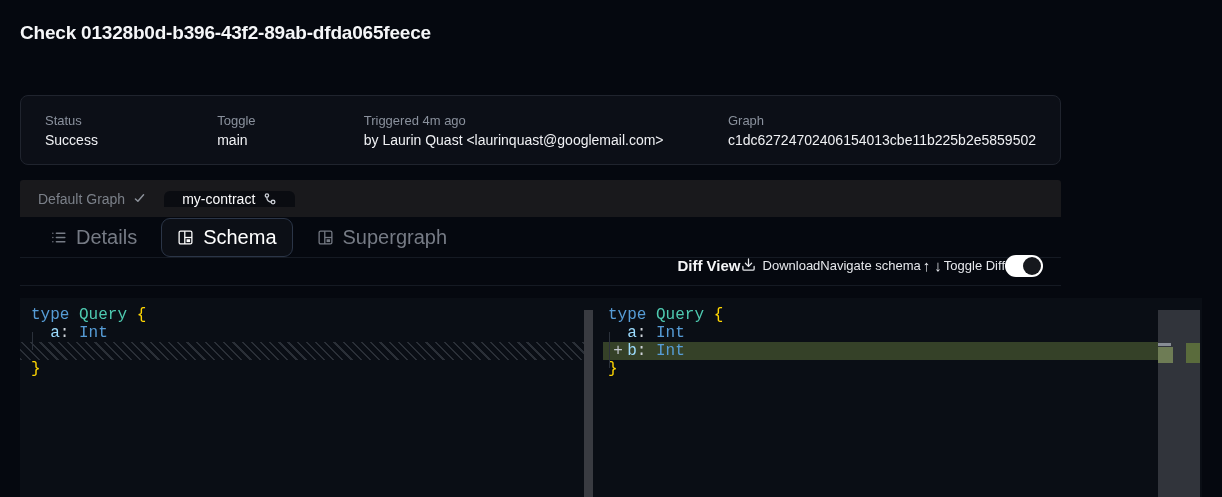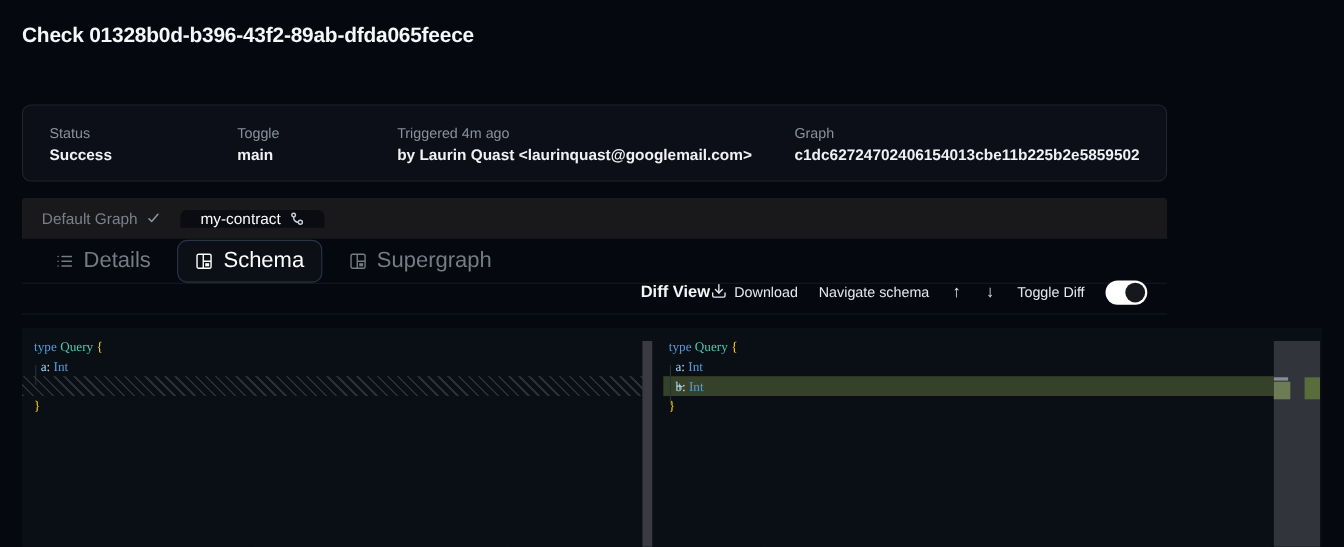--- a/index.html
+++ b/index.html
@@ -14,21 +14,21 @@
 
   
   .overview-card{position:absolute;left:20px;right:20px;top:95px;height:70px;background:#0c0f17;
     border:1px solid #20242e;border-radius:8px;display:flex;align-items:center;padding:0 24px}
   .ov-col{display:flex;flex-direction:column;justify-content:space-between}
   .ov-col:nth-child(1){width:208px}
   .ov-col:nth-child(2){width:177px}
   .ov-col:nth-child(3){width:440px}
   .ov-col:nth-child(4){flex:1}
   .ov-label{font-size:13px;color:#8a919d}
-  .ov-value{margin-top:4px;font-size:14px;font-weight:700;color:#f0f1f4}
+  .ov-value{margin-top:4px;font-size:14px;font-weight:400;color:#f0f1f4}
 
   
   .contract-tabs{position:absolute;left:20px;right:20px;top:180px;height:37px;background:#19191c;
     border-radius:3px 3px 0 0;display:flex;align-items:center}
   .ctab{display:flex;align-items:center;gap:8px;padding:0 18px;font-size:14px;color:#7b8089;cursor:default}
   .ctab.active{background:#0a0c11;color:#fbfbfc;border-radius:6px 6px 0 0}
   .ctab .ticon{display:flex;align-items:center;color:#8d929b}
   .ctab.active .ticon{color:#c9cdd4}
 
   
@@ -36,31 +36,31 @@
     gap:8px;padding-left:14px;border-bottom:1px solid #151a23}
   .vtab{display:flex;align-items:center;gap:9px;padding:7px 15px;font-size:20px;color:#767b85;
     border:1px solid transparent;border-radius:9px;background:transparent}
   .vtab.active{color:#ffffff;border-color:#2b3547;background:#0c0f16}
   .vtab .vicon{display:flex;align-items:center}
 
   
   .diff-header{position:absolute;left:20px;right:20px;top:246px;height:40px;display:flex;align-items:center;
     justify-content:flex-end;padding:0 18px;border-bottom:1px solid #151a23}
   .diff-title{font-size:15px;font-weight:700;color:#f4f5f7}
-  .diff-controls{display:flex;align-items:center;gap:19px;font-size:13px;color:#e6e8ec}
+  .diff-controls{display:flex;align-items:center;font-size:13px;color:#e6e8ec}
   .dl-btn{display:flex;align-items:center;gap:7px;background:none;border:none;color:#e6e8ec;font-size:13px;font-family:inherit}
   .nav-arrow{background:none;border:none;color:#e6e8ec;font-size:15px;line-height:1;font-family:inherit;padding:0 2px}
   .switch{position:relative;width:38px;height:22px;border-radius:11px;background:#3a3f49}
   .switch.on{background:#ffffff}
   .switch .knob{position:absolute;top:2px;left:2px;width:18px;height:18px;border-radius:50%;background:#d8dade;transition:none}
   .switch.on .knob{left:18px;background:#16181d}
 
   
   .diff-editor{position:absolute;left:20px;top:298px;width:1182px;bottom:0;background:#0a0e15;
-    font-family:Liberation Serif, serif;font-size:12px;line-height:18px}
+    font-family:Liberation Mono, monospace;font-size:16px;line-height:18px}
   .pane{position:absolute;top:8px}
   .pane-left{left:0;width:572px}
   .pane-right{left:583px;width:555px}
   .code-line{height:18px;white-space:pre;padding-left:11px}
   .pane-right .code-line{padding-left:5px}
   .code-line.added{background:rgba(155,185,85,0.3)}
   .code-line.filler{background:repeating-linear-gradient(45deg,rgba(200,210,222,0.17) 0 1.6px,transparent 1.6px 6.5px)}
   .tk-kw{color:#569cd6}
   .tk-ty{color:#4ec9b0}
   .tk-br{color:#ffd602}

